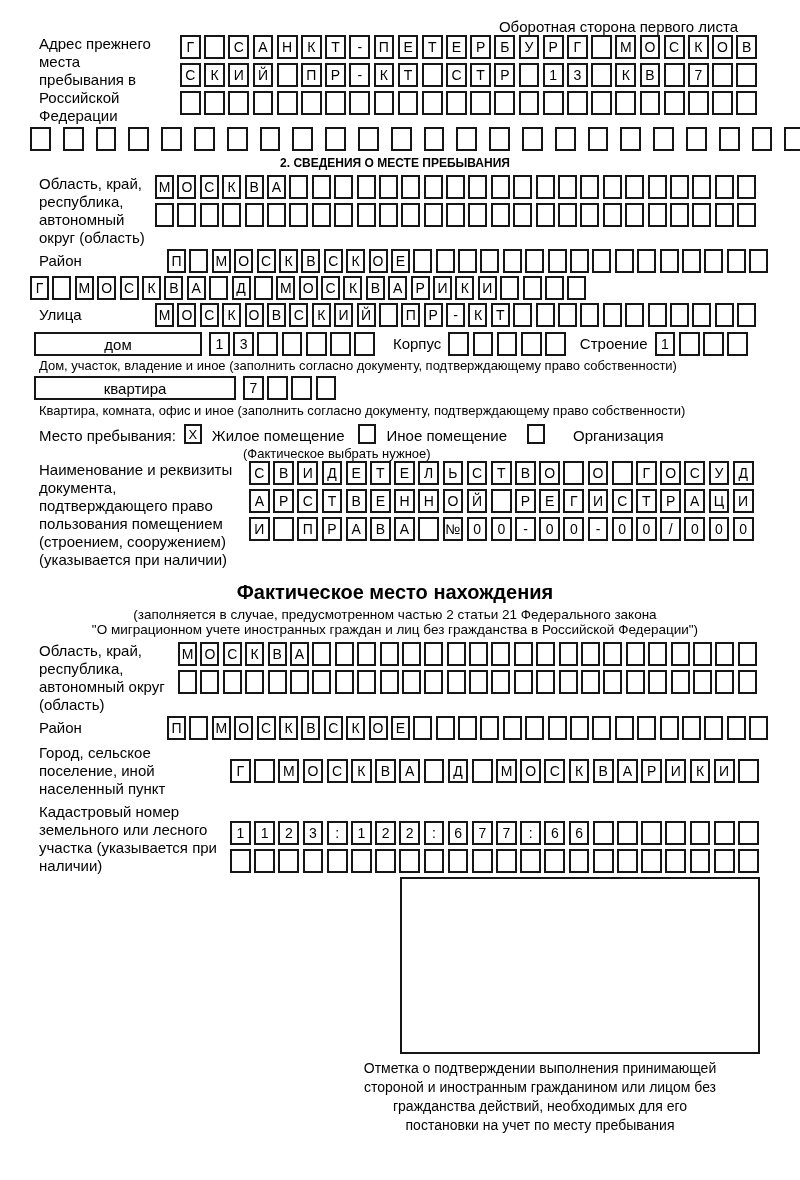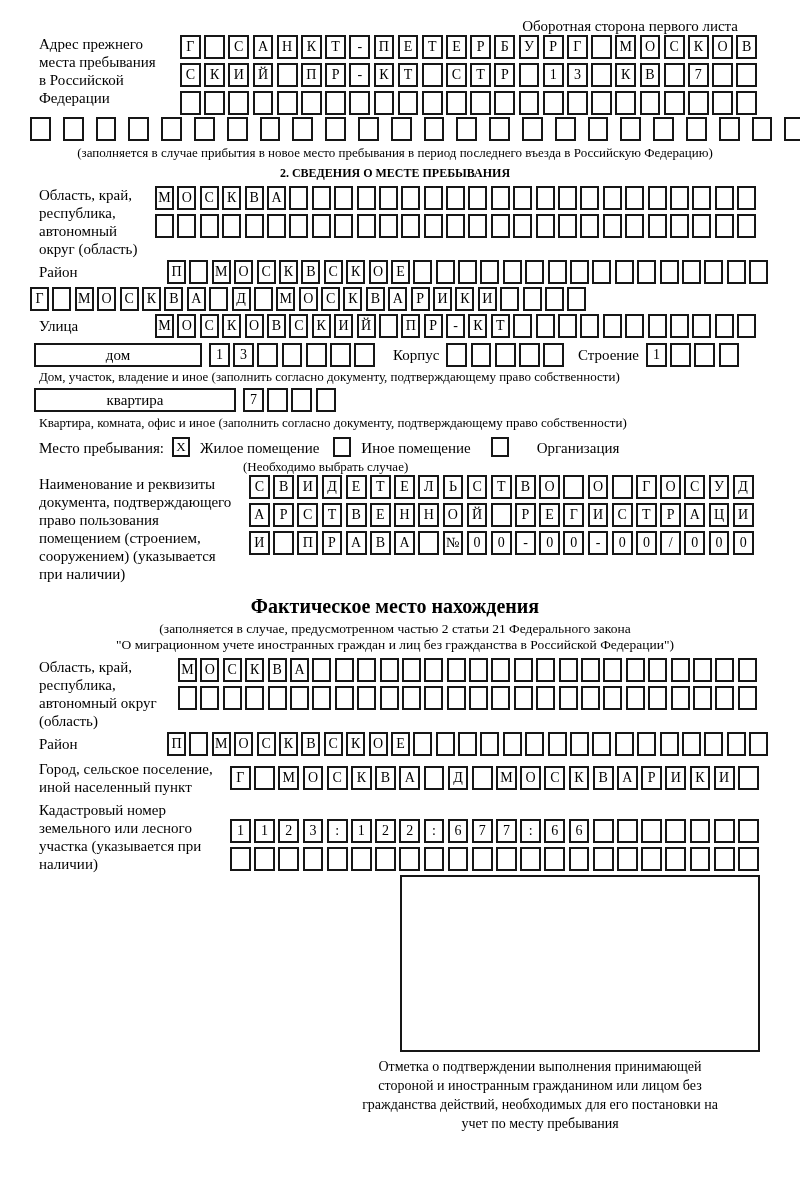--- a/index.html
+++ b/index.html
@@ -1,19 +1,19 @@
 <!DOCTYPE html>
 <html lang="ru"><head>
 <meta charset="utf-8">
 <style>
   html,body{margin:0;padding:0;background:#fff;}
   .page{
     width:800px;height:1180px;overflow:hidden;box-sizing:border-box;
     padding:0 40px 0 30px;background:#fff;color:#000;
-    font-family:Liberation Serif, serif;font-size:15px;
+    font-family:Liberation Sans, sans-serif;font-size:15px;
   }
   .title{padding-top:18px;text-align:right;padding-right:22px;font-size:15px;}
   .note{font-size:13px;text-align:center;margin-top:3px;}
   .h2{font-weight:bold;font-size:12px;text-align:center;margin-top:5px;}
   .h3{font-weight:bold;font-size:20px;text-align:center;margin-top:12px;}
   .row{display:flex;align-items:flex-start;}
   .row.vcenter{align-items:center;}
   .label{line-height:18px;box-sizing:border-box;flex:none;padding-left:9px;}
   .lw150{width:150px;padding-right:20px;}
   .lw125{width:125px;padding-right:6px;}
@@ -171,21 +171,20 @@
       <span class="cell"></span>
       <span class="cell"></span>
       <span class="cell"></span>
       <span class="cell"></span>
       <span class="cell"></span>
       <span class="cell"></span>
       <span class="cell"></span>
       <span class="cell"></span>
       <span class="cell"></span>
     </div>
-  <div class="note">(заполняется в случае прибытия в новое место пребывания в период последнего въезда в Российскую Федерацию)</div>
 
   <div class="h2">2. СВЕДЕНИЯ О МЕСТЕ ПРЕБЫВАНИЯ</div>
 
   <div class="row mt5">
     <div class="label lw125">Область, край, республика, автономный округ (область)</div>
     <div class="cellgroup">
       <div class="cellrow">
           <span class="cell">М</span>
           <span class="cell">О</span>
           <span class="cell">С</span>
@@ -384,21 +383,21 @@
 
   <div class="stay-row">
     <span style="padding-left:9px;">Место пребывания:</span>
     <span class="checkbox" style="margin-left:8px;">X</span>
     <span style="margin-left:10px;">Жилое помещение</span>
     <span class="checkbox" style="margin-left:14px;"></span>
     <span style="margin-left:10px;">Иное помещение</span>
     <span class="checkbox" style="margin-left:20px;"></span>
     <span style="margin-left:28px;">Организация</span>
   </div>
-  <div class="stay-note">(Необходимо выбрать случае)</div>
+  <div class="stay-note">(Фактическое выбрать нужное)</div>
 
   <div class="row mt8">
     <div class="label lw219">Наименование и реквизиты документа, подтверждающего право пользования помещением (строением, сооружением) (указывается при наличии)</div>
     <div class="cellgroup">
       <div class="cellrow wide">
           <span class="cell">С</span>
           <span class="cell">В</span>
           <span class="cell">И</span>
           <span class="cell">Д</span>
           <span class="cell">Е</span>

